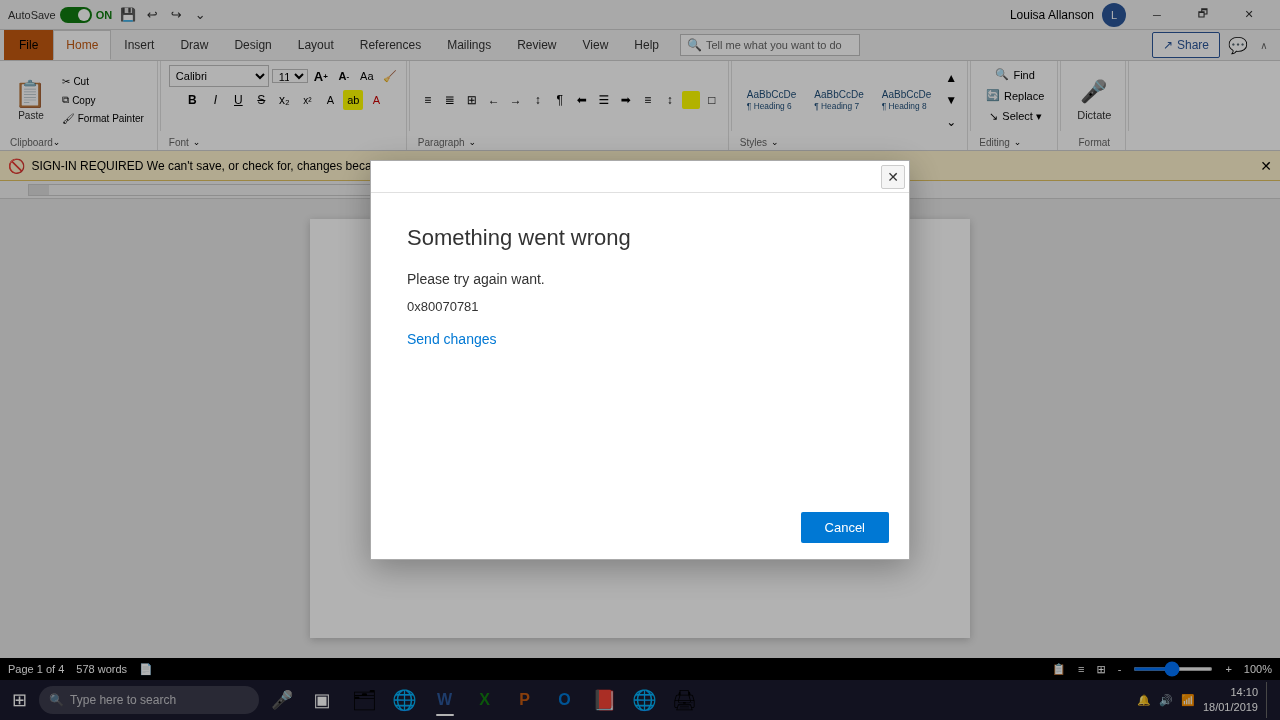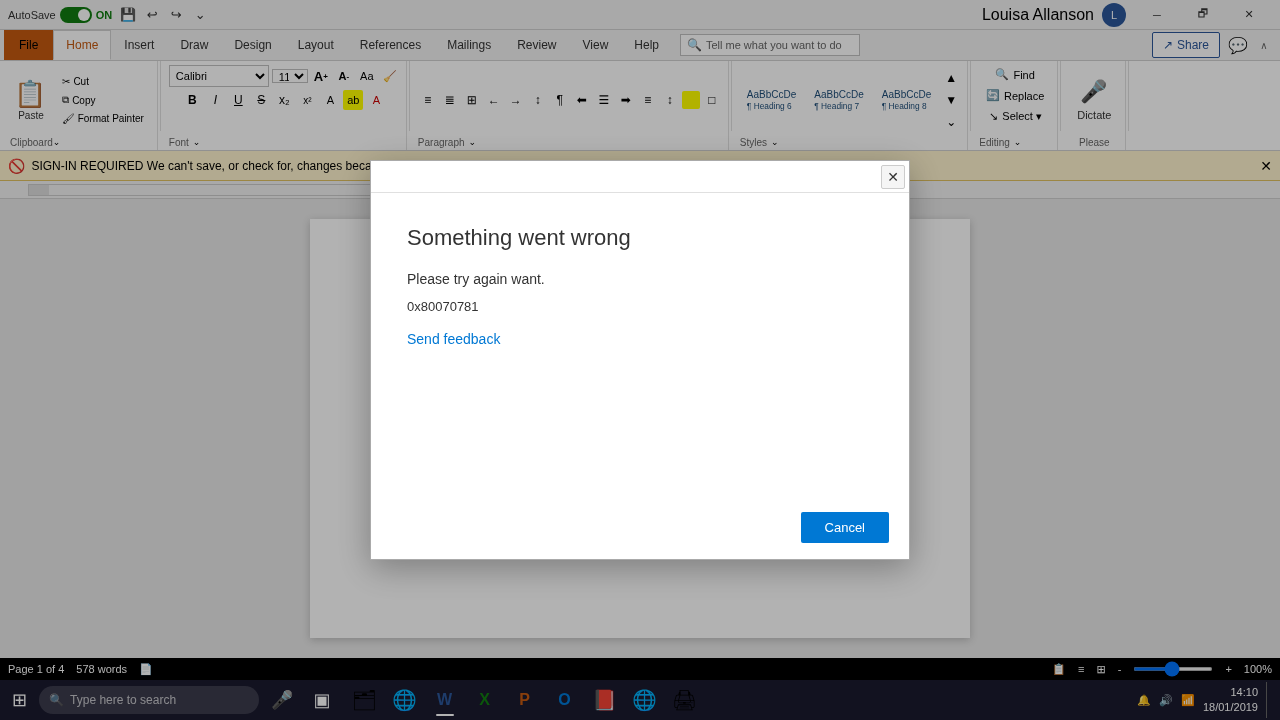--- a/index.html
+++ b/index.html
@@ -579,21 +579,21 @@
         <span style="font-size:11px;color:#107c10;font-weight:bold;">ON</span>
       </div>
       <div class="qat">
         <div class="qat-btn">💾</div>
         <div class="qat-btn">↩</div>
         <div class="qat-btn">↪</div>
         <div class="qat-btn">⌄</div>
       </div>
     </div>
     <div style="display:flex;align-items:center;gap:8px;">
-      <span style="font-size:16px;">Louisa Allanson</span>
+      <span style="font-size:12px;">Louisa Allanson</span>
       <div style="width:24px;height:24px;border-radius:50%;background:#2b579a;display:flex;align-items:center;justify-content:center;color:white;font-size:11px;cursor:pointer;">L</div>
       <div class="title-bar-buttons">
         <button class="title-btn">─</button>
         <button class="title-btn">🗗</button>
         <button class="title-btn close">✕</button>
       </div>
     </div>
   </div>
 
   <div class="ribbon">
@@ -751,21 +751,21 @@
     </div>
     <div class="ribbon-separator"></div>
 
     <div class="ribbon-group">
       <div class="ribbon-group-content">
         <div class="dictate-btn">
           <span style="font-size:22px;">🎤</span>
           <span>Dictate</span>
         </div>
       </div>
-      <span class="ribbon-group-label">Please</span>
+      <span class="ribbon-group-label">Format</span>
     </div>
     <div class="ribbon-separator"></div>
   </div>
 
   <div class="notification-bar">
     <span class="notification-icon">🚫</span>
     <span>SIGN-IN REQUIRED   We can't save, or check for, changes because your cache...</span>
     <div style="margin-left:auto;cursor:pointer;font-size:14px;">✕</div>
   </div>
 
@@ -841,19 +841,19 @@
 
 <div class="modal-overlay">
   <div class="modal">
     <div class="modal-header">
       <div class="modal-close">✕</div>
     </div>
     <div class="modal-body">
       <div class="modal-title">Something went wrong</div>
       <div class="modal-message">Please try again want.</div>
       <div class="modal-code">0x80070781</div>
-      <a class="modal-link">Send feedback</a>
+      <a class="modal-link">Send changes</a>
     </div>
     <div class="modal-footer">
       <button class="modal-cancel-btn">Cancel</button>
     </div>
   </div>
 </div>
 
 </body></html>

